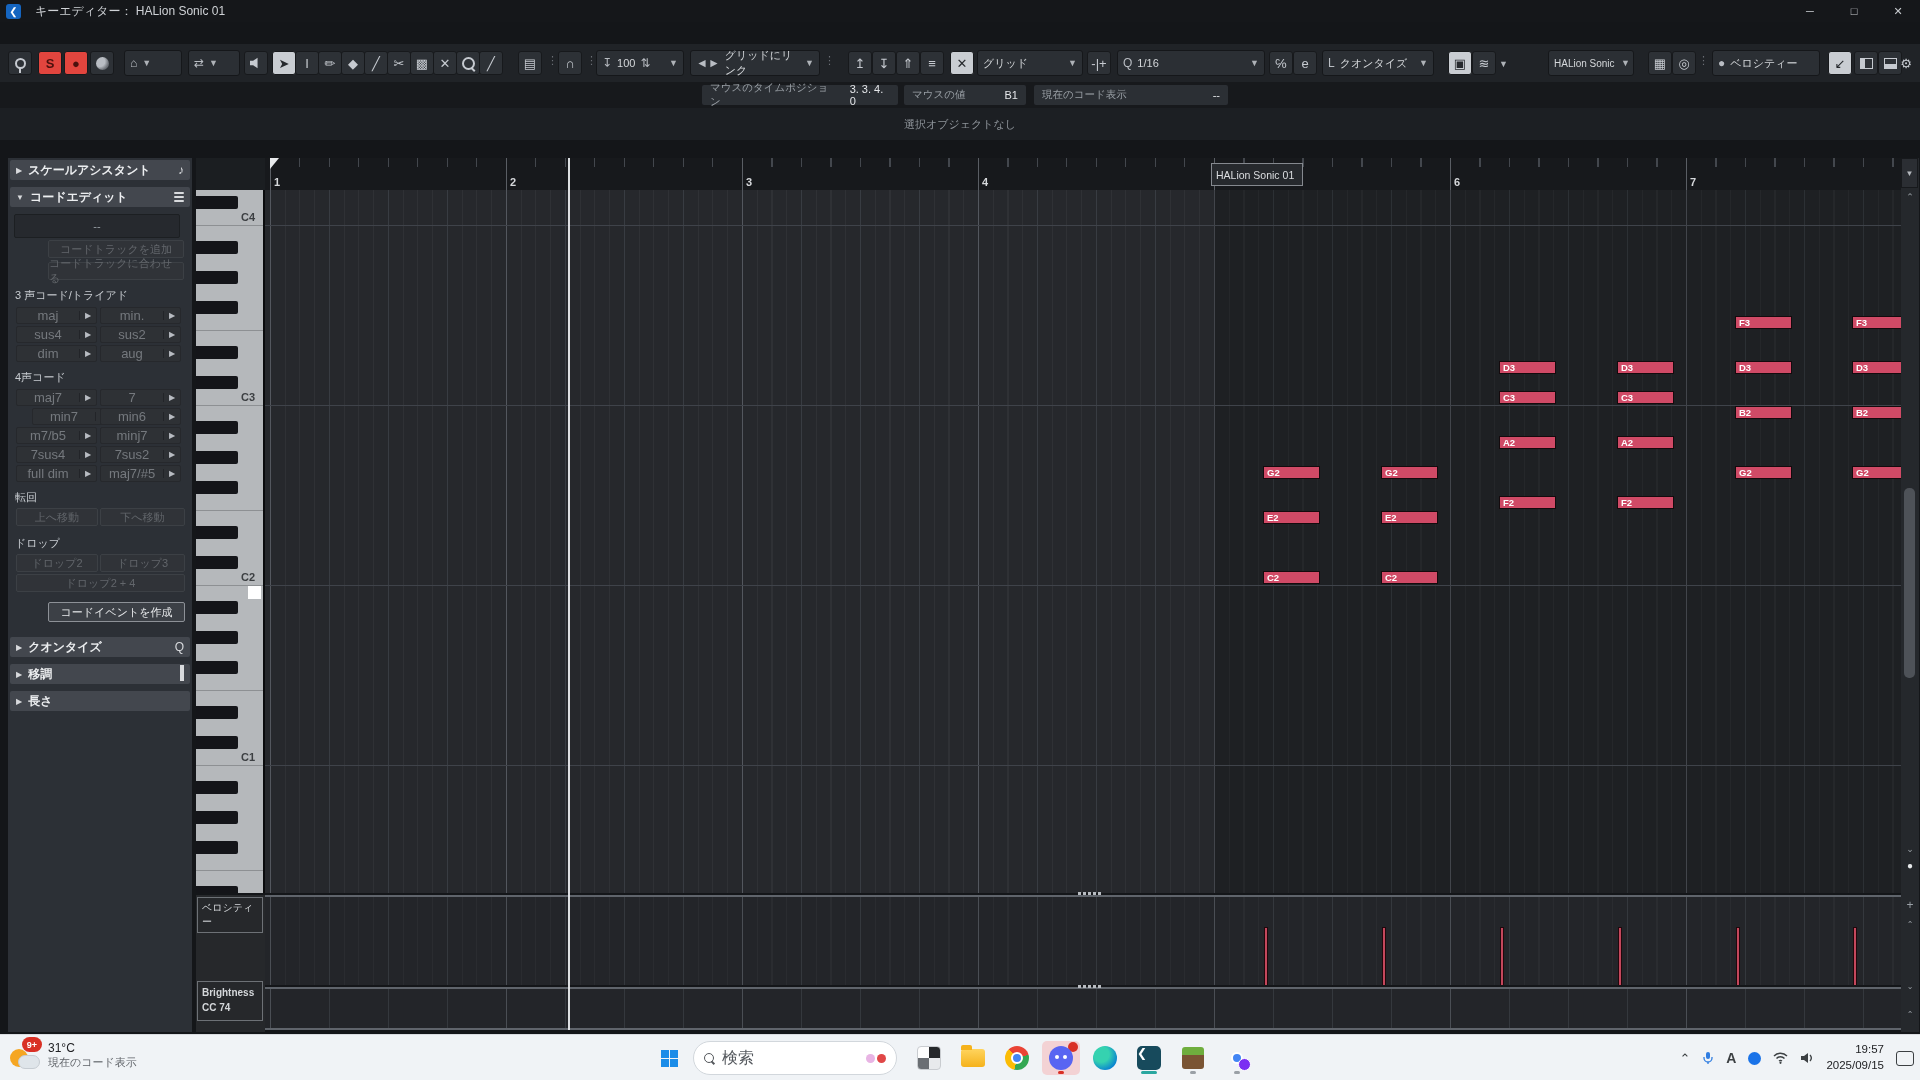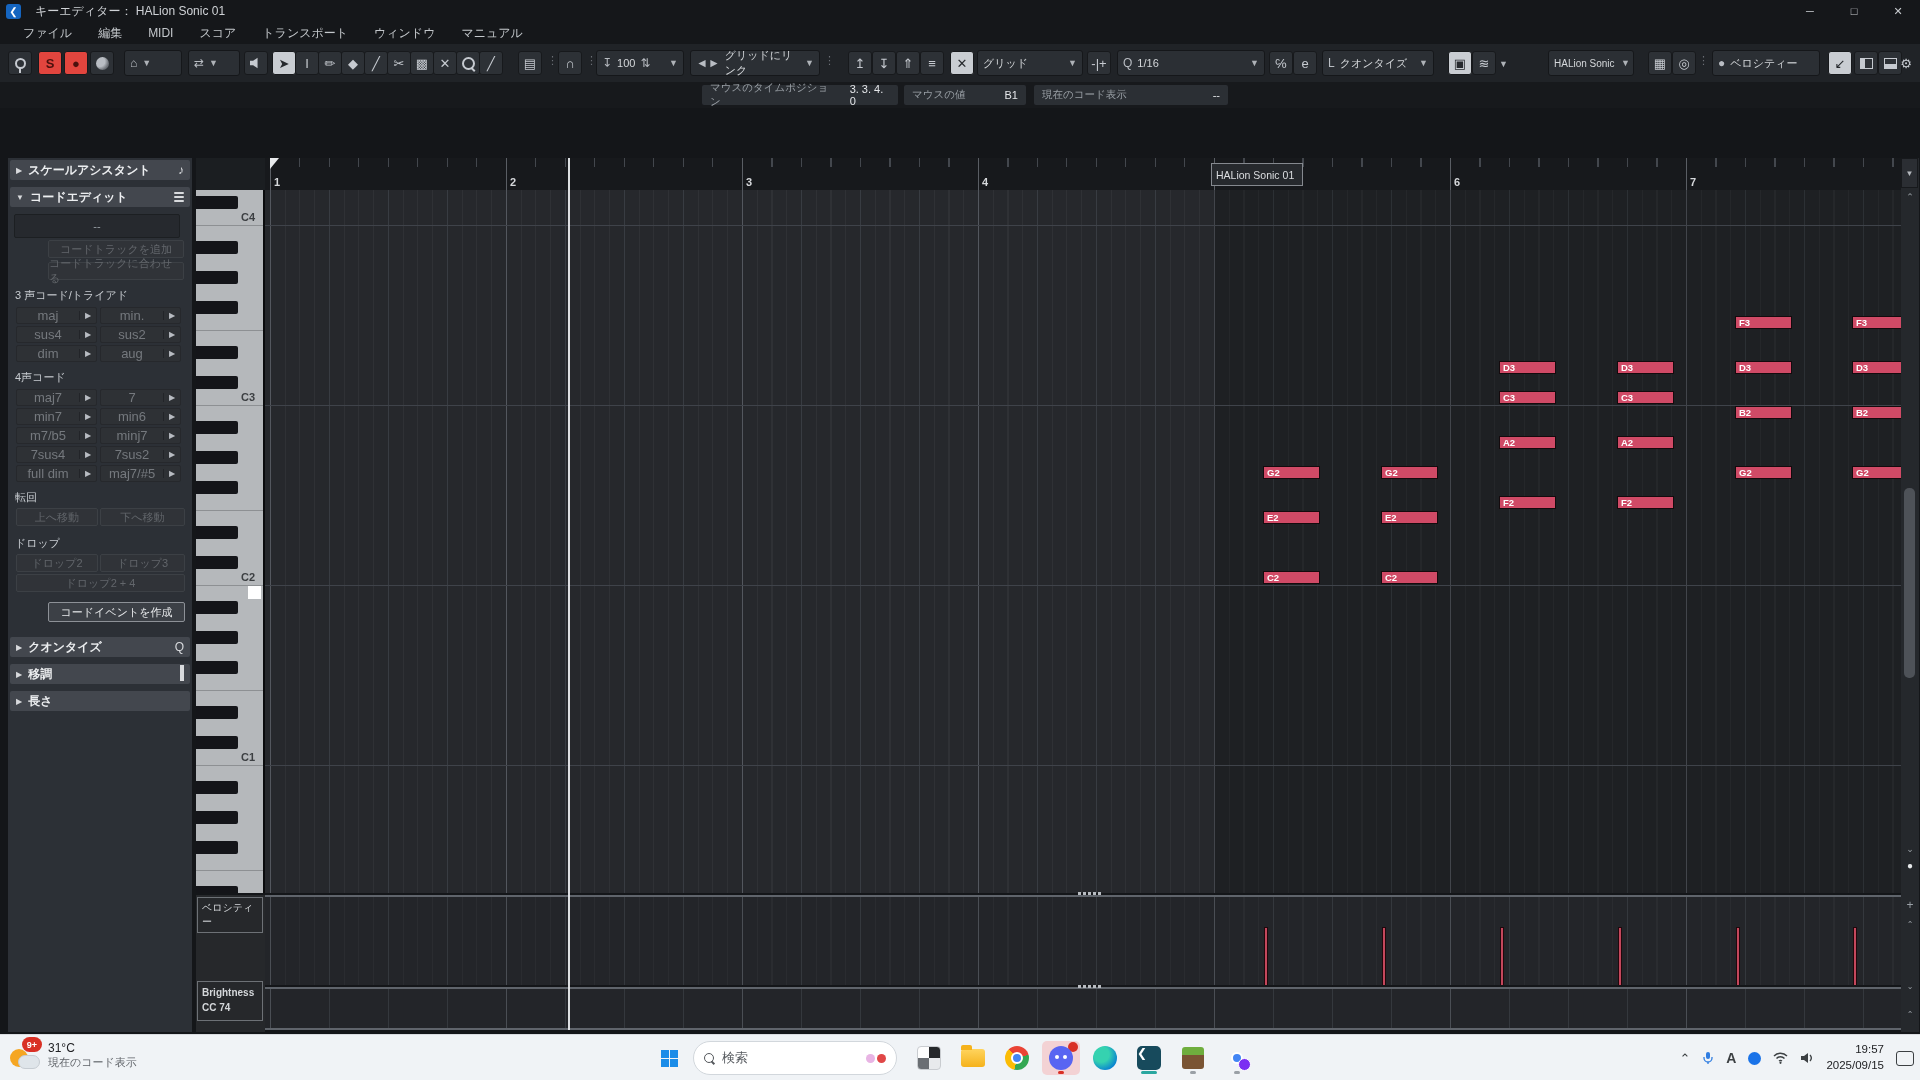--- a/index.html
+++ b/index.html
@@ -122,21 +122,21 @@
   .w-cond{font-size:11px;color:#5f6368;}
   .tb-center{position:absolute;left:652px;top:6px;display:flex;align-items:center;gap:7px;}
   .winlogo{width:34px;height:34px;display:flex;align-items:center;justify-content:center;}
   .winlogo .sq{width:17px;height:17px;background:conic-gradient(#1c9cf0 0 25%,#1874d2 0 50%,#1c9cf0 0 75%,#32b1f5 0);
     -webkit-mask:radial-gradient(circle at 50% 50%,black 99%,transparent 100%);
     display:grid;grid-template-columns:8px 8px;grid-template-rows:8px 8px;gap:1px;background:none;}
   .winlogo .sq i{background:#1b8ce8;}
   .searchpill{width:204px;height:34px;background:#fff;border:1px solid #d2d7dc;border-radius:17px;display:flex;align-items:center;padding:0 10px;gap:8px;box-sizing:border-box;}
   .searchpill .smag{width:8px;height:8px;border:1.5px solid #54585c;border-radius:50%;position:relative;}
   .searchpill .smag::after{content:"";position:absolute;width:1.5px;height:4px;background:#54585c;left:7px;top:7px;transform:rotate(-45deg);}
-  .searchpill .stext{font-size:13px;color:#55595e;}
+  .searchpill .stext{font-size:16px;color:#55595e;}
   .searchpill .emo{margin-left:auto;display:flex;gap:2px;}
   .searchpill .emo i{width:9px;height:9px;border-radius:50%;}
   .tb-apps{display:flex;gap:6px;margin-left:6px;}
   .appslot{position:relative;width:38px;height:34px;border-radius:5px;display:flex;align-items:center;justify-content:center;}
   .appslot.hl{background:#f3d2d4;}
   .runline{position:absolute;bottom:1px;left:50%;transform:translateX(-50%);height:3px;border-radius:2px;}
   .ico-sharex{width:22px;height:22px;border-radius:4px;background:conic-gradient(#26282b 0 25%,#e8eaec 0 50%,#6a6e73 0 75%,#fdfdfd 0);border:1px solid #c9ccd0;}
   .ico-folder{width:24px;height:18px;border-radius:3px;background:linear-gradient(#ffd45e,#f5b21c);position:relative;}
   .ico-folder::before{content:"";position:absolute;left:0;top:-4px;width:11px;height:5px;border-radius:2px 2px 0 0;background:#f5b21c;}
   .ico-chrome{width:24px;height:24px;border-radius:50%;background:conic-gradient(from -45deg,#ea4335 0 33%,#34a853 0 66%,#fbbc05 0);position:relative;}
@@ -163,29 +163,20 @@
   <div class="titlebar">
     <div class="app-ico">❮</div>
     <div class="titletext">キーエディター： HALion Sonic 01</div>
     <div class="wincontrols">
       <div class="winbtn">─</div>
       <div class="winbtn">□</div>
       <div class="winbtn">✕</div>
     </div>
   </div>
 
-  <div class="menubar" id="menubar">
-      <div class="menu-item">ファイル</div>
-      <div class="menu-item">編集</div>
-      <div class="menu-item">MIDI</div>
-      <div class="menu-item">スコア</div>
-      <div class="menu-item">トランスポート</div>
-      <div class="menu-item">ウィンドウ</div>
-      <div class="menu-item">マニュアル</div>
-    </div>
 
   <div class="toolbar">
     <div class="tb-btn" style="left:8px">
         <span class="pin"></span>
       </div>
     <div class="tb-btn red" style="left:38px">S</div>
     <div class="tb-btn red" style="left:64px">●</div>
     <div class="tb-btn" style="left:90px">
         <span class="moon"></span>
       </div>
@@ -282,20 +273,23 @@
       <div class="info-field" style="left: 904px; width: 122px;">
         <span class="lbl">マウスの値</span>
         <span class="val">B1</span>
       </div>
       <div class="info-field" style="left: 1034px; width: 194px;">
         <span class="lbl">現在のコード表示</span>
         <span class="val">--</span>
       </div>
     </div>
 
+  <div class="statusline">
+    <span>選択オブジェクトなし</span>
+  </div>
 
   <div class="editor">
 
     <div class="inspector">
       <div class="insp-head" style="top:2px">
         <span class="tri">▶</span>
         <span>スケールアシスタント</span>
         <span class="ric">♪</span>
       </div>
       <div class="insp-head" style="top:29px">
@@ -342,21 +336,21 @@
       <div class="insp-label" style="top:212px">4声コード</div>
       <div class="chordgrid" id="tetradgrid" style="top:231px">
           <div class="chord-btn" style="top: 0px; left: 0px; width: 81px;">
             <span class="cl">maj7</span>
             <span class="cp">▶</span>
           </div>
           <div class="chord-btn" style="top: 0px; left: 84px; width: 81px;">
             <span class="cl">7</span>
             <span class="cp">▶</span>
           </div>
-          <div class="chord-btn" style="top: 19px; left: 0px; width: 81px;">
+          <div class="chord-btn" style="top: 19px; left: 16px; width: 81px;">
             <span class="cl">min7</span>
             <span class="cp">▶</span>
           </div>
           <div class="chord-btn" style="top: 19px; left: 84px; width: 81px;">
             <span class="cl">min6</span>
             <span class="cp">▶</span>
           </div>
           <div class="chord-btn" style="top: 38px; left: 0px; width: 81px;">
             <span class="cl">m7/b5</span>
             <span class="cp">▶</span>

